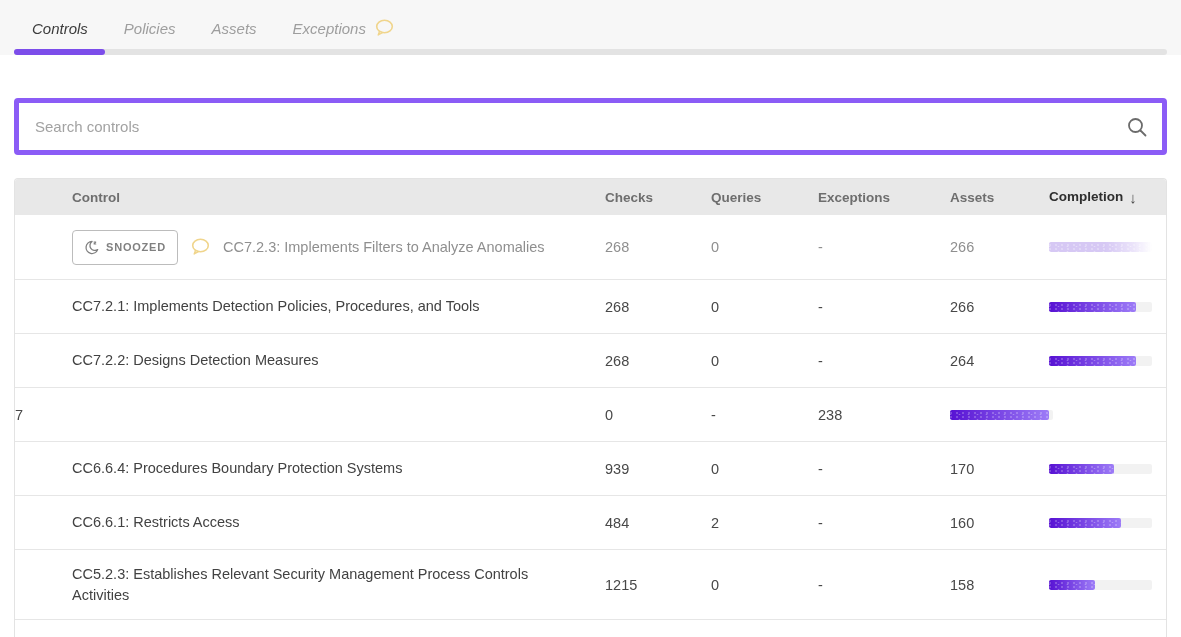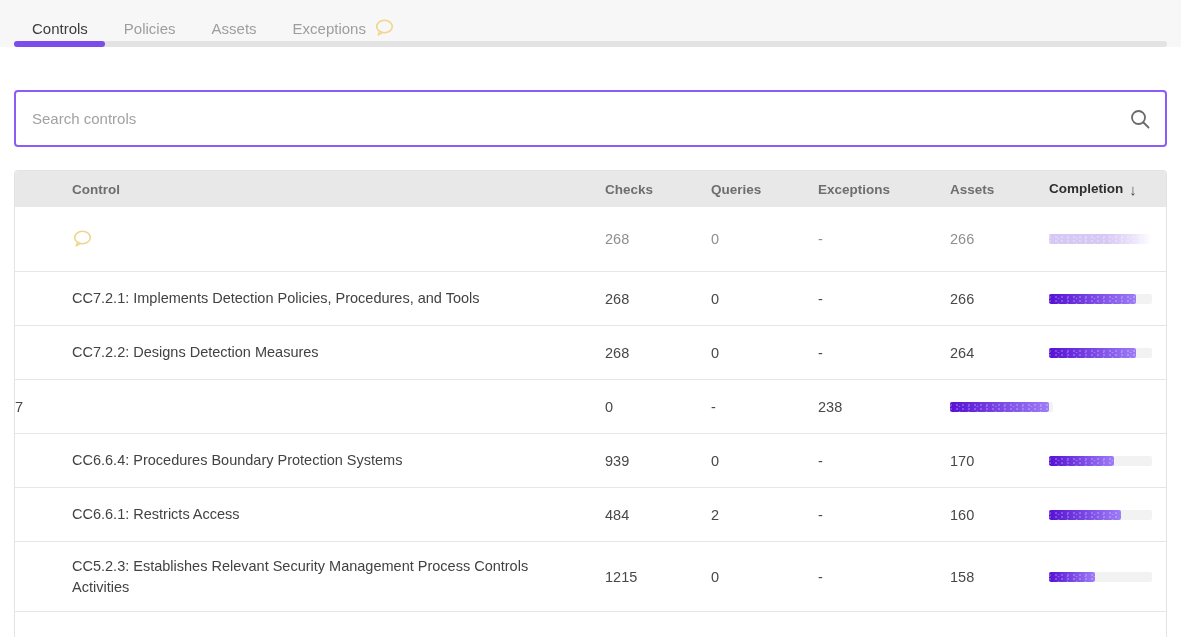--- a/index.html
+++ b/index.html
@@ -7,40 +7,40 @@
   body {
     font-family: "Liberation Sans", sans-serif;
     background: #ffffff;
     color: #414141;
   }
 
   
   .tabbar { background: #f7f7f7; padding-top: 19px; }
   .tabs { display: flex; margin: 0 14px; }
   .tab {
-    padding: 0 18px 4px 18px;
+    padding: 0 18px 12px 18px;
     font-size: 15px;
     color: #9e9e9e;
     display: flex; align-items: center; gap: 8px;
-    cursor: pointer; white-space: nowrap;
+    cursor: pointer; white-space: nowrap; font-style: italic;
   }
   .tab.active { color: #3c3c3c; }
   .underline-track {
     margin: 0 14px; height: 6px; background: #e3e3e3; border-radius: 3px;
     position: relative;
   }
   .underline-active {
     position: absolute; left: 0; top: 0; height: 6px; width: 91px;
     background: var(--accent, #7c4dea); border-radius: 3px;
   }
 
   
   .search-wrap {
     margin: 43px 14px 0 14px; height: 57px; position: relative;
-    background: #fff; border: 2px solid #8b5cf6; border-radius: 4px;
+    background: #fff; border: 5px solid #8b5cf6; border-radius: 4px;
   }
   .search-input {
     width: 100%; height: 100%; border: none; outline: none; background: transparent;
     padding: 0 48px 0 16px; font-size: 15px; color: #444;
     font-family: "Liberation Sans", sans-serif;
   }
   .search-input::placeholder { color: #a2a2a2; }
   .search-icon {
     position: absolute; right: 14px; top: 50%; transform: translateY(-50%);
     width: 22px; height: 22px; cursor: pointer; display: flex;
@@ -156,26 +156,34 @@
     <div>Exceptions</div>
     <div>Assets</div>
     <div class="th-completion">
       <span>Completion</span>
       <span class="sort-arrow">↓</span>
     </div>
   </div>
 
   <div class="grid-row row row-tall muted">
     <div class="cell-control">
+      <span class="snoozed-badge">
+        <svg viewBox="0 0 16 16" width="15" height="15">
+          <path d="M8.6 1.6 a6.4 6.4 0 1 0 6 8.6 a5.2 5.2 0 0 1 -6 -8.6 z" fill="none" stroke="#808080" stroke-width="1.4" stroke-linejoin="round"></path>
+          <path d="M10.6 2.2 h2 l-2 2 h2" fill="none" stroke="#808080" stroke-width="1.1" stroke-linecap="round" stroke-linejoin="round"></path>
+        </svg>
+        <span>SNOOZED</span>
+      </span>
       <span class="bubble-icon">
         <svg viewBox="0 0 21 18" width="21" height="18">
           <ellipse cx="10.5" cy="7.5" rx="7.8" ry="6.2" fill="none" stroke="#f0d58c" stroke-width="1.6"></ellipse>
           <path d="M5.5 12.5 L4.2 16 L8.4 13.6 Z" fill="#fff" stroke="#f0d58c" stroke-width="1.4" stroke-linejoin="round"></path>
         </svg>
       </span>
+      <span>CC7.2.3: Implements Filters to Analyze Anomalies</span>
     </div>
     <div class="cell-num">268</div>
     <div class="cell-num">0</div>
     <div class="cell-num">-</div>
     <div class="cell-num">266</div>
     <div>
         <div class="bar-track no-track">
           <div class="bar-fill snoozed"></div>
         </div>
       </div>

